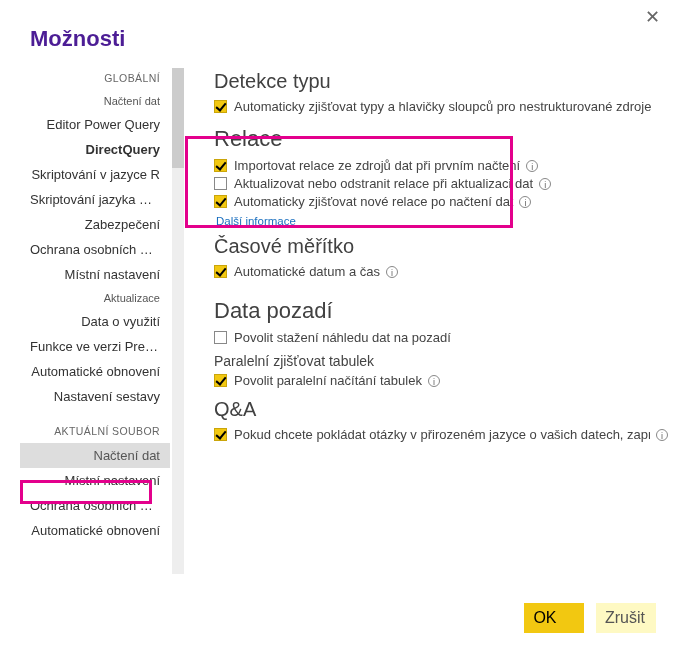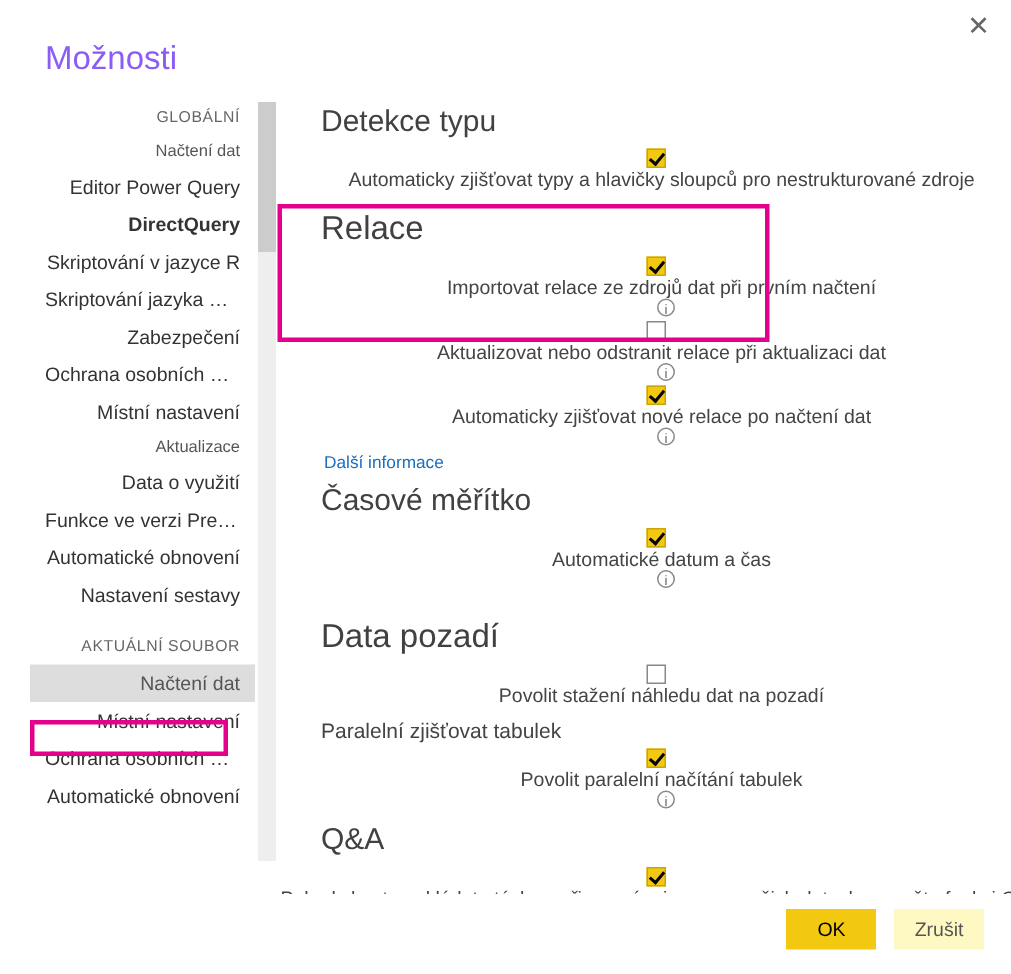--- a/index.html
+++ b/index.html
@@ -21,23 +21,23 @@
     position: absolute;
     top: 8px; right: 14px;
     font-size: 18px;
     color: #666;
     cursor: pointer;
     line-height: 1;
     font-family: Arial, sans-serif;
   }
   .title {
     font-size: 22px;
-    color: #8b5cf6;
+    color: #4c1d95;
     padding: 26px 0 14px 30px;
-    font-weight: 400;
+    font-weight: 700;
   }
   .body {
     display: flex;
     height: 530px;
   }
   
   .sidebar {
     width: 158px;
     margin-left: 20px;
     position: relative;
@@ -107,21 +107,20 @@
     margin: 4px 0 6px 0;
     font-weight: 400;
   }
   .section-h.big { font-size: 22px; }
   .row {
     display: flex;
     align-items: center;
     margin: 3px 0;
     font-size: 13px;
     color: #444;
-    flex-direction: column;
   }
   .cb {
     width: 13px; height: 13px;
     border: 1px solid #888;
     margin-right: 7px;
     position: relative;
     flex-shrink: 0;
   }
   .cb.checked {
     background: #f2c811;
@@ -162,22 +161,21 @@
   
   .footer {
     position: absolute;
     right: 18px;
     bottom: 16px;
   }
   .btn {
     display: inline-block;
     min-width: 60px;
     padding: 5px 8px;
-    text-align: center;
-    font-size: 13px;
+    font-size: 16px;
     cursor: pointer;
     margin-left: 8px;
     border: 1px solid transparent;
   }
   .btn.primary {
     background: #f2c811;
     color: #000;
   }
   .btn.secondary {
     background: #fef9c3;

